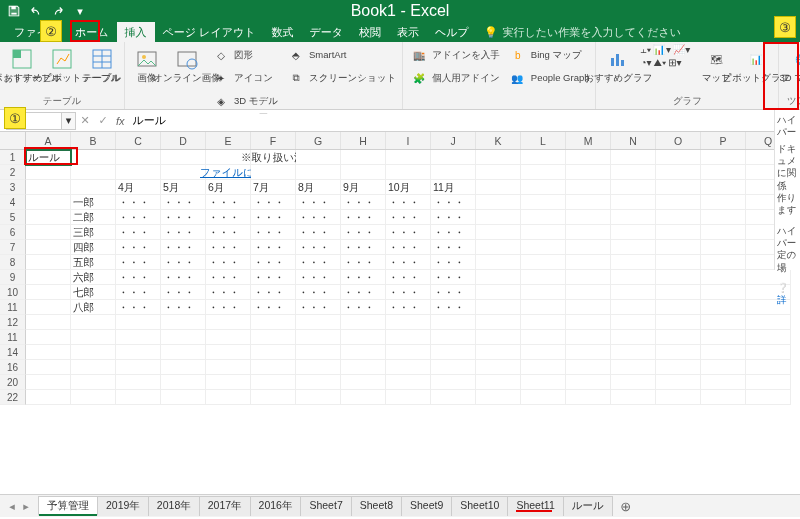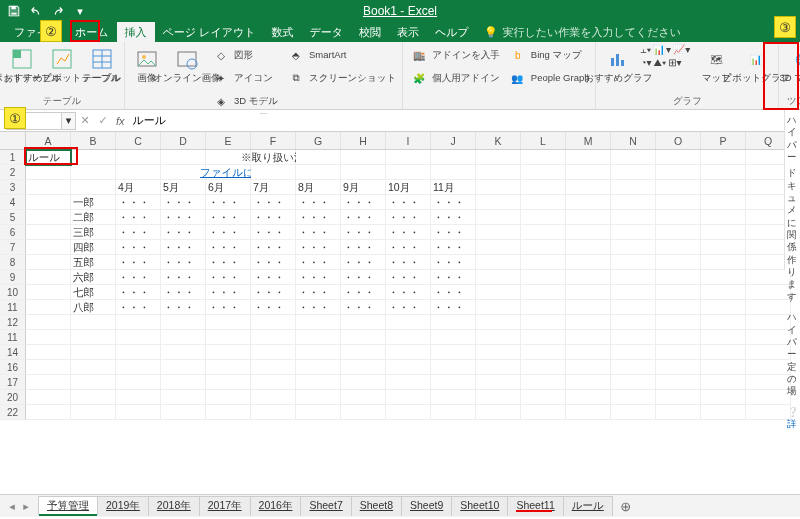--- a/index.html
+++ b/index.html
@@ -9,21 +9,21 @@
     font-size: 11px; background: #fff; color: #333;
     width: 800px; height: 519px; overflow: hidden; position: relative;
   }
   
   .titlebar {
     height: 22px; background: #0f7b3e; color: #fff;
     display: flex; align-items: center; position: relative;
   }
   .qat { display: flex; align-items: center; padding-left: 4px; gap: 2px; }
   .qat .btn { width: 20px; height: 18px; display:flex; align-items:center; justify-content:center; color:#fff; }
-  .apptitle { position:absolute; left:50%; transform:translateX(-50%); font-size:12px;text-decoration:underline; }
+  .apptitle { position:absolute; left:50%; transform:translateX(-50%); font-size:16px; }
   
   .menutabs {
     height: 20px; background: #0f7b3e; color:#fff;
     display:flex; align-items:center; font-size:11px; padding-left:6px; gap:0;
   }
   .menutabs .tab { padding: 3px 8px; cursor:pointer; white-space:nowrap; }
   .menutabs .tab.active { background:#f3f3f3; color:#0f7b3e; }
   .menutabs .tell { margin-left:8px; display:flex; align-items:center; gap:4px; color:#cfe8d9;}
   
   .ribbon {
@@ -58,34 +58,34 @@
   .row { display:flex; height:15px; }
   .rowhead { width:26px; border-right:1px solid #d0d0d0; border-bottom:1px solid #eee; background:#f3f3f3; text-align:center; font-size:10px; color:#555; line-height:15px;}
   .cell { width:45px; border-right:1px solid #eee; border-bottom:1px solid #eee; font-size:10.5px; padding:0 2px; line-height:15px; overflow:hidden; white-space:nowrap; background:#fff; position:relative;}
   .cell.active { outline:2px solid #217346; outline-offset:-1px; z-index:2;}
   .cell.overflow { overflow:visible; }
   .link { color:#0563c1; text-decoration:underline; cursor:pointer;}
   
   .sheetbar { height:23px; border-top:1px solid #d0d0d0; background:#f3f3f3; display:flex; align-items:center; padding-left:6px; gap:0;}
   .sheetnav { display:flex; gap:2px; margin-right:6px; color:#888;}
   .sheetnav div { width:12px; text-align:center; cursor:pointer;}
-  .sheettab { padding:2px 8px; border:1px solid #ccc; border-bottom:0; background:#ececec; font-size:10.5px; cursor:pointer; margin-right:-1px; white-space:nowrap;text-decoration:underline;}
+  .sheettab { padding:2px 8px; border:1px solid #ccc; border-bottom:0; background:#ececec; font-size:10.5px; cursor:pointer; margin-right:-1px; white-space:nowrap;}
   .sheettab.active { background:#fff; border-bottom:1px solid #fff; position:relative; }
   .sheettab.active::after { content:""; position:absolute; left:0; right:0; bottom:-1px; height:2px; background:#0f7b3e;}
   .sheetadd { width:20px; text-align:center; color:#666; cursor:pointer; font-size:13px; margin-left:4px;}
   
   .marker {
     position:absolute; width:22px; height:22px; background:#ffeb3b;
     display:flex; align-items:center; justify-content:center;
     font-size:13px; z-index:50; border:1px solid #c9b900;
   }
   .redbox { position:absolute; border:2px solid #e60000; z-index:49; pointer-events:none; }
   .redunder { position:absolute; height:2px; background:#e60000; z-index:49; }
   
-  .flyout { position:absolute; right:0; top:110px; width:16px; background:#fff; border-left:1px solid #e0e0e0; font-size:9.5px; color:#444; padding:4px 2px; height:160px; text-align:left; line-height:1.3;}
+  .flyout { position:absolute; right:0; top:110px; width:26px; background:#fff; border-left:1px solid #e0e0e0; font-size:9.5px; color:#444; padding:4px 2px; height:160px; text-align:left; line-height:1.3;}
   svg { display:block; }
 </style>
 </head>
 <body>
 
 <div class="titlebar">
   <div class="qat">
     <div class="btn">
         <svg width="14" height="14" viewBox="0 0 16 16">
           <path fill="#fff" d="M2 2h10l2 2v10H2z" opacity=".25"></path>
@@ -614,40 +614,20 @@
         <div class="cell"></div>
         <div class="cell"></div>
         <div class="cell"></div>
         <div class="cell"></div>
         <div class="cell"></div>
         <div class="cell"></div>
         <div class="cell"></div>
         <div class="cell"></div>
       </div>
       <div class="row">
-        <div class="rowhead">17</div>
-        <div class="cell"></div>
-        <div class="cell"></div>
-        <div class="cell"></div>
-        <div class="cell"></div>
-        <div class="cell"></div>
-        <div class="cell"></div>
-        <div class="cell"></div>
-        <div class="cell"></div>
-        <div class="cell"></div>
-        <div class="cell"></div>
-        <div class="cell"></div>
-        <div class="cell"></div>
-        <div class="cell"></div>
-        <div class="cell"></div>
-        <div class="cell"></div>
-        <div class="cell"></div>
-        <div class="cell"></div>
-      </div>
-      <div class="row">
         <div class="rowhead">20</div>
         <div class="cell"></div>
         <div class="cell"></div>
         <div class="cell"></div>
         <div class="cell"></div>
         <div class="cell"></div>
         <div class="cell"></div>
         <div class="cell"></div>
         <div class="cell"></div>
         <div class="cell"></div>

